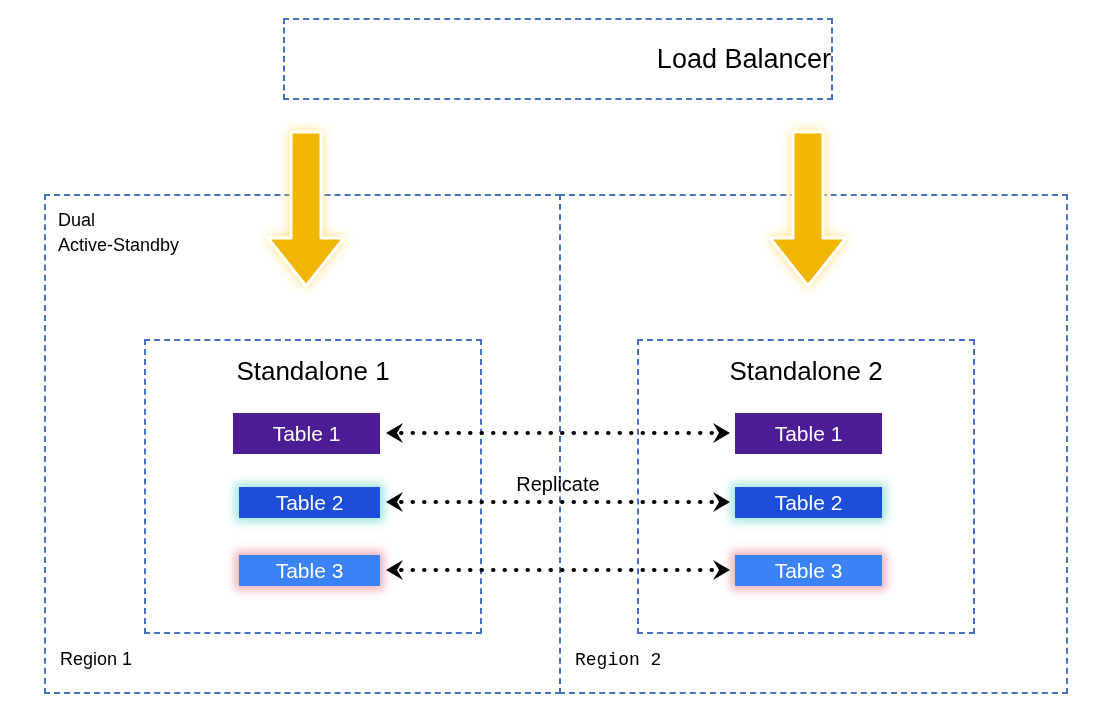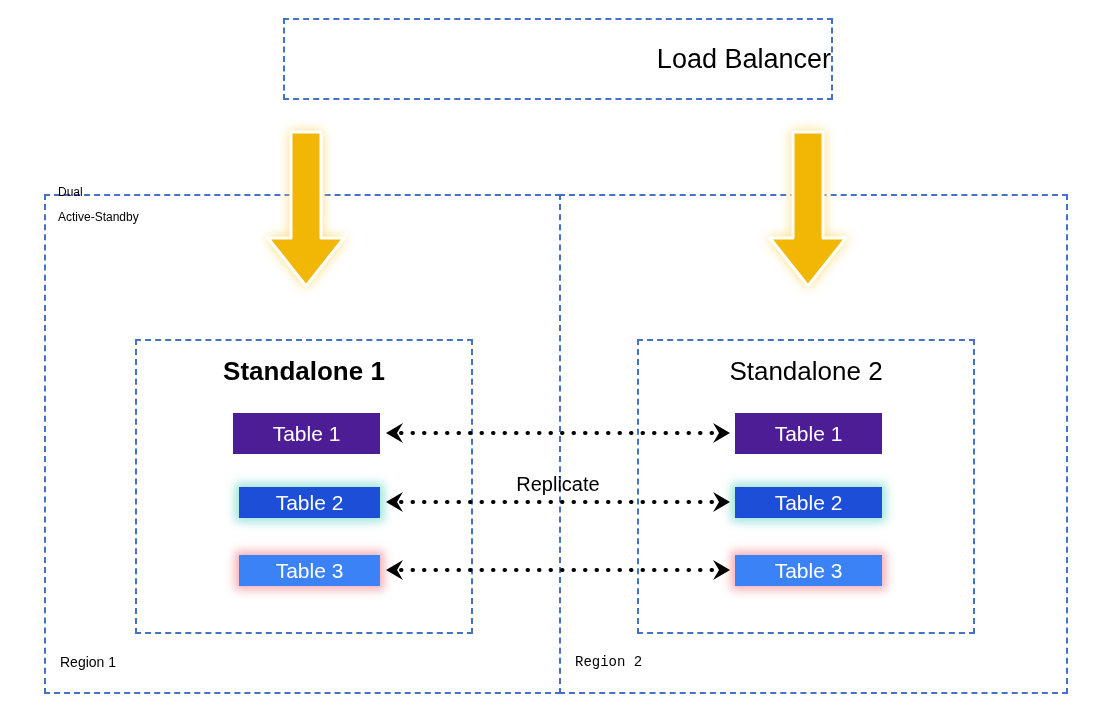--- a/index.html
+++ b/index.html
@@ -58,43 +58,42 @@
     top: 194px;
     width: 509px;
     height: 500px;
     border-left: 2px dashed #4472c4;
     font-family: Liberation Mono, monospace;
   }
   .region-label {
     position: absolute;
     left: 14px;
     bottom: 22px;
-    font-size: 14px;
+    font-size: 18px;
     white-space: nowrap;
     color: #000;
   }
 
   
   #dual-caption {
     position: absolute;
     left: 58px;
-    top: 180px;
-    font-size: 12px;
+    top: 208px;
+    font-size: 18px;
     line-height: 25px;
     color: #000;
     white-space: nowrap;
   }
 
   
   #standalone-1 {
-    left: 135px;
+    left: 144px;
     top: 339px;
     width: 338px;
     height: 295px;
-    font-weight: bold;
   }
   #standalone-2 {
     left: 637px;
     top: 339px;
     width: 338px;
     height: 295px;
   }
   .standalone-title {
     position: absolute;
     left: 0; right: 0;

